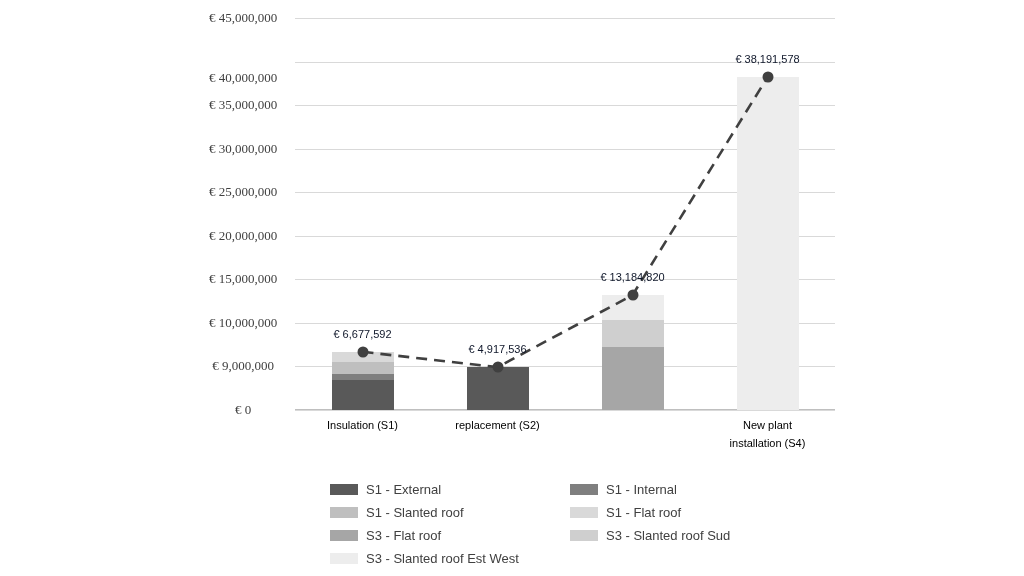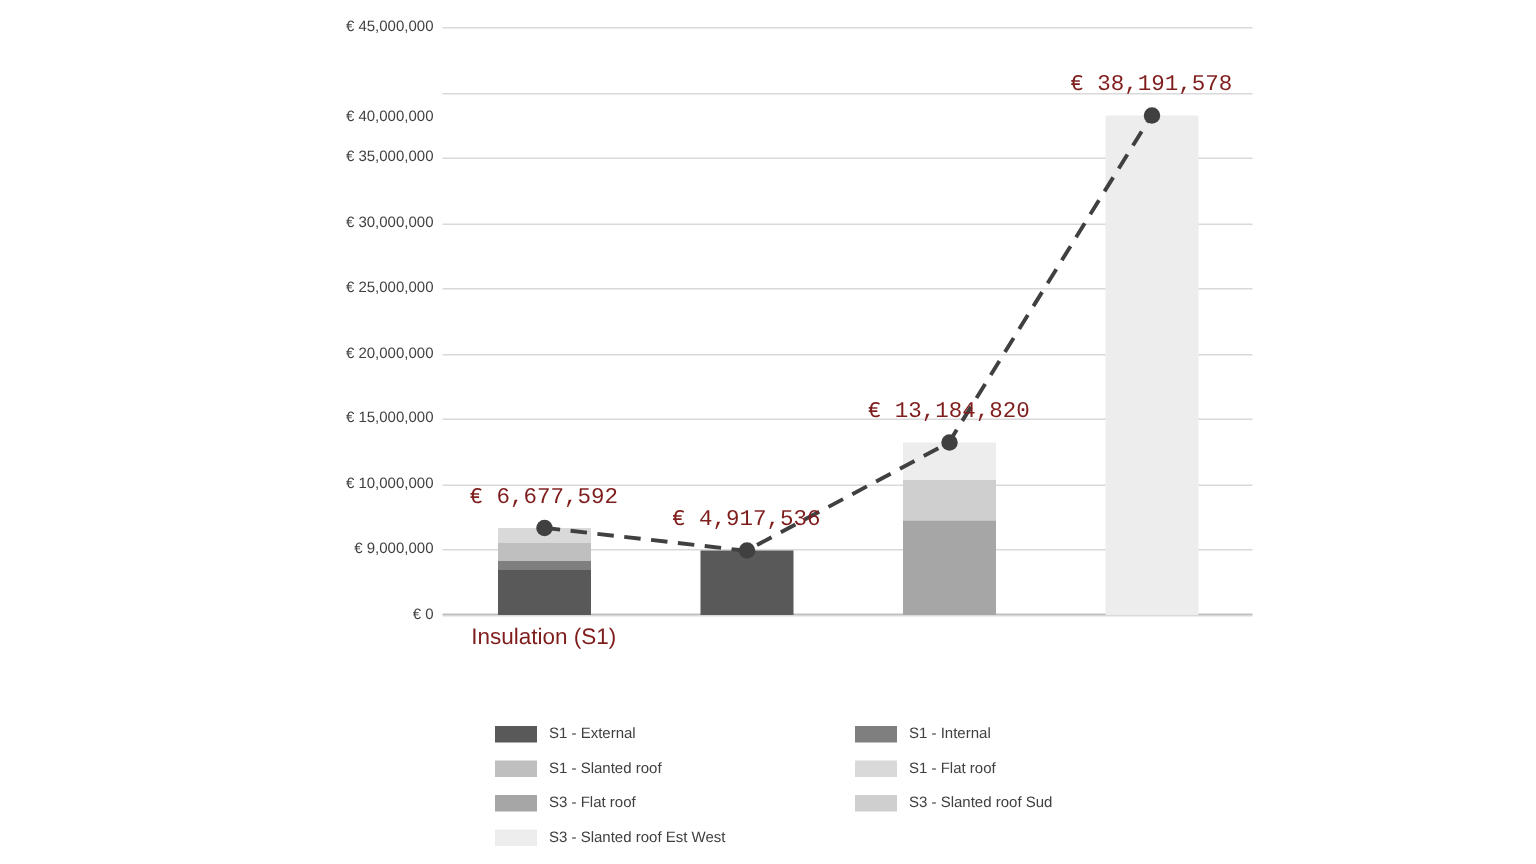--- a/index.html
+++ b/index.html
@@ -42,25 +42,26 @@
     width: 100%;
     height: 1px;
     background: #bfbfbf;
   }
 
   
   .ytick {
     position: absolute;
     right: 0;
     width: 92px;
-    text-align: right;
-    font-size: 10px;
+    text-align: center;
+    font-size: 13px;
     color: #404040;
     transform: translateY(-50%);
     white-space: nowrap;
+    font-family: Liberation Serif, serif;
   }
   .ytick-wrap {
     position: absolute;
     left: 195px;
     top: 18px;
     width: 94px;
     height: 392px;
   }
 
   
@@ -86,33 +87,32 @@
     position: absolute;
     left: 295px;
     top: 416px;
     width: 540px;
     height: 58px;
   }
   .xlabel {
     position: absolute;
     top: 0;
     text-align: center;
-    font-size: 15px;
+    font-size: 11px;
     line-height: 18px;
-    color: #7f1d1d;
+    color: #000000;
   }
 
   
   .dlabel {
     position: absolute;
-    font-size: 15px;
-    color: #7f1d1d;
+    font-size: 11px;
+    color: #0f172a;
     white-space: nowrap;
     transform: translate(-50%, -100%);
-    font-family: Liberation Mono, monospace;
   }
 
   
   .dot {
     position: absolute;
     width: 11px;
     height: 11px;
     border-radius: 50%;
     background: #404040;
     transform: translate(-50%, -50%);
@@ -127,21 +127,21 @@
     display: grid;
     grid-template-columns: 1fr 1fr;
     grid-auto-rows: 23px;
     column-gap: 10px;
     align-items: center;
   }
   .legend-item {
     display: flex;
     align-items: center;
     gap: 8px;
-    font-size: 10px;
+    font-size: 13px;
     color: #404040;
   }
   .swatch {
     width: 28px;
     height: 11px;
     flex: 0 0 auto;
   }
   .swatch-line {
     width: 34px;
     height: 12px;
@@ -230,22 +230,27 @@
         <div class="dlabel" style="left: 337.5px; top: 265.146px;">€ 13,184,820</div>
         <div class="dlabel" style="left: 472.5px; top: 47.3089px;">€ 38,191,578</div>
       </div>
   </div>
 
   <div class="xlabels" id="xlabels">
       <div class="xlabel" style="left: 0px; width: 135px;">
         <div>Insulation (S1)</div>
       </div>
       <div class="xlabel" style="left: 135px; width: 135px;">
+        <div>replacement (S2)</div>
       </div>
       <div class="xlabel" style="left: 270px; width: 135px;">
+      </div>
+      <div class="xlabel" style="left: 405px; width: 135px;">
+        <div>New plant</div>
+        <div>installation (S4)</div>
       </div>
     </div>
 
   <div class="legend" id="legend">
       <div class="legend-item">
         <span class="swatch" style="background: rgb(89, 89, 89);"></span>
         <span>S1 - External</span>
       </div>
       <div class="legend-item">
         <span class="swatch" style="background: rgb(127, 127, 127);"></span>

